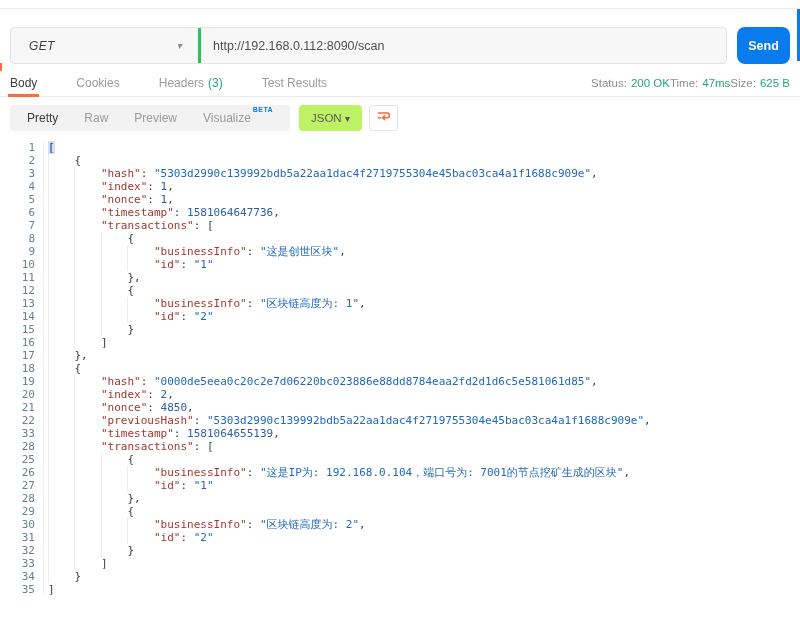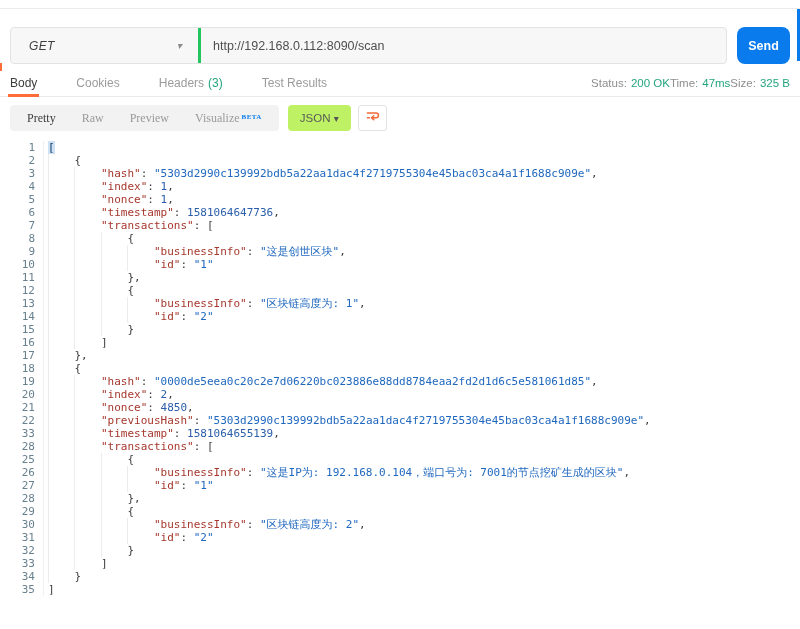--- a/index.html
+++ b/index.html
@@ -29,21 +29,21 @@
   .tab.active{color:#3b3b3b;}
   .tab.active::after{content:"";position:absolute;left:-2px;right:-2px;bottom:0;height:3px;background:#ff6c37;}
   .tab .cnt{color:#23a57f;margin-left:4px;}
   .metrics{margin-left:auto;display:flex;align-items:center;font-size:11.5px;}
   .metric{color:#8e8e8e;}
   .metric b{font-weight:normal;color:#23a57f;margin-left:4px;}
 
   
   .view-row{position:absolute;left:10px;top:105px;height:26px;display:flex;align-items:stretch;}
   .seg{display:flex;align-items:center;background:#f2f2f2;border-radius:4px;padding:0 4px;}
-  .seg-item{padding:0 13px;font-size:12px;color:#9a9a9a;display:flex;align-items:flex-end;cursor:pointer;font-family:Liberation Serif, serif;}
+  .seg-item{padding:0 13px;font-size:12px;color:#9a9a9a;display:flex;align-items:flex-start;cursor:pointer;}
   .seg-item.active{color:#3d3d3d;}
   .beta{font-size:7px;font-weight:bold;color:#097bed;margin-left:2px;transform:translateY(-5px);letter-spacing:.4px;}
   .fmt{margin-left:9px;background:#bef264;border-radius:4px;display:flex;align-items:center;
        padding:0 12px;font-size:11.5px;color:#5a5a5a;cursor:pointer;width:39px;justify-content:space-between;}
   .fmt .caret{color:#555;font-size:10px;}
   .wrapbox{margin-left:7px;width:27px;border:1px solid #e3e3e3;border-radius:3px;background:#fff;
            display:flex;align-items:center;justify-content:center;cursor:pointer;}
 
   
   .code-area{position:absolute;left:0;top:141px;right:0;bottom:0;overflow:hidden;cursor:text;}
@@ -87,21 +87,21 @@
     <div class="tab">
       <span>Headers</span>
       <span class="cnt">(3)</span>
     </div>
     <div class="tab">
       <span>Test Results</span>
     </div>
     <div class="metrics">
       <span class="metric"><span>Status:</span><b>200 OK</b></span>
       <span class="metric"><span>Time:</span><b>47ms</b></span>
-      <span class="metric"><span>Size:</span><b>325 B</b></span>
+      <span class="metric"><span>Size:</span><b>625 B</b></span>
     </div>
   </div>
 
   <div class="view-row">
     <div class="seg">
       <div class="seg-item active">
           <span>Pretty</span>
         </div>
       <div class="seg-item">
           <span>Raw</span>

